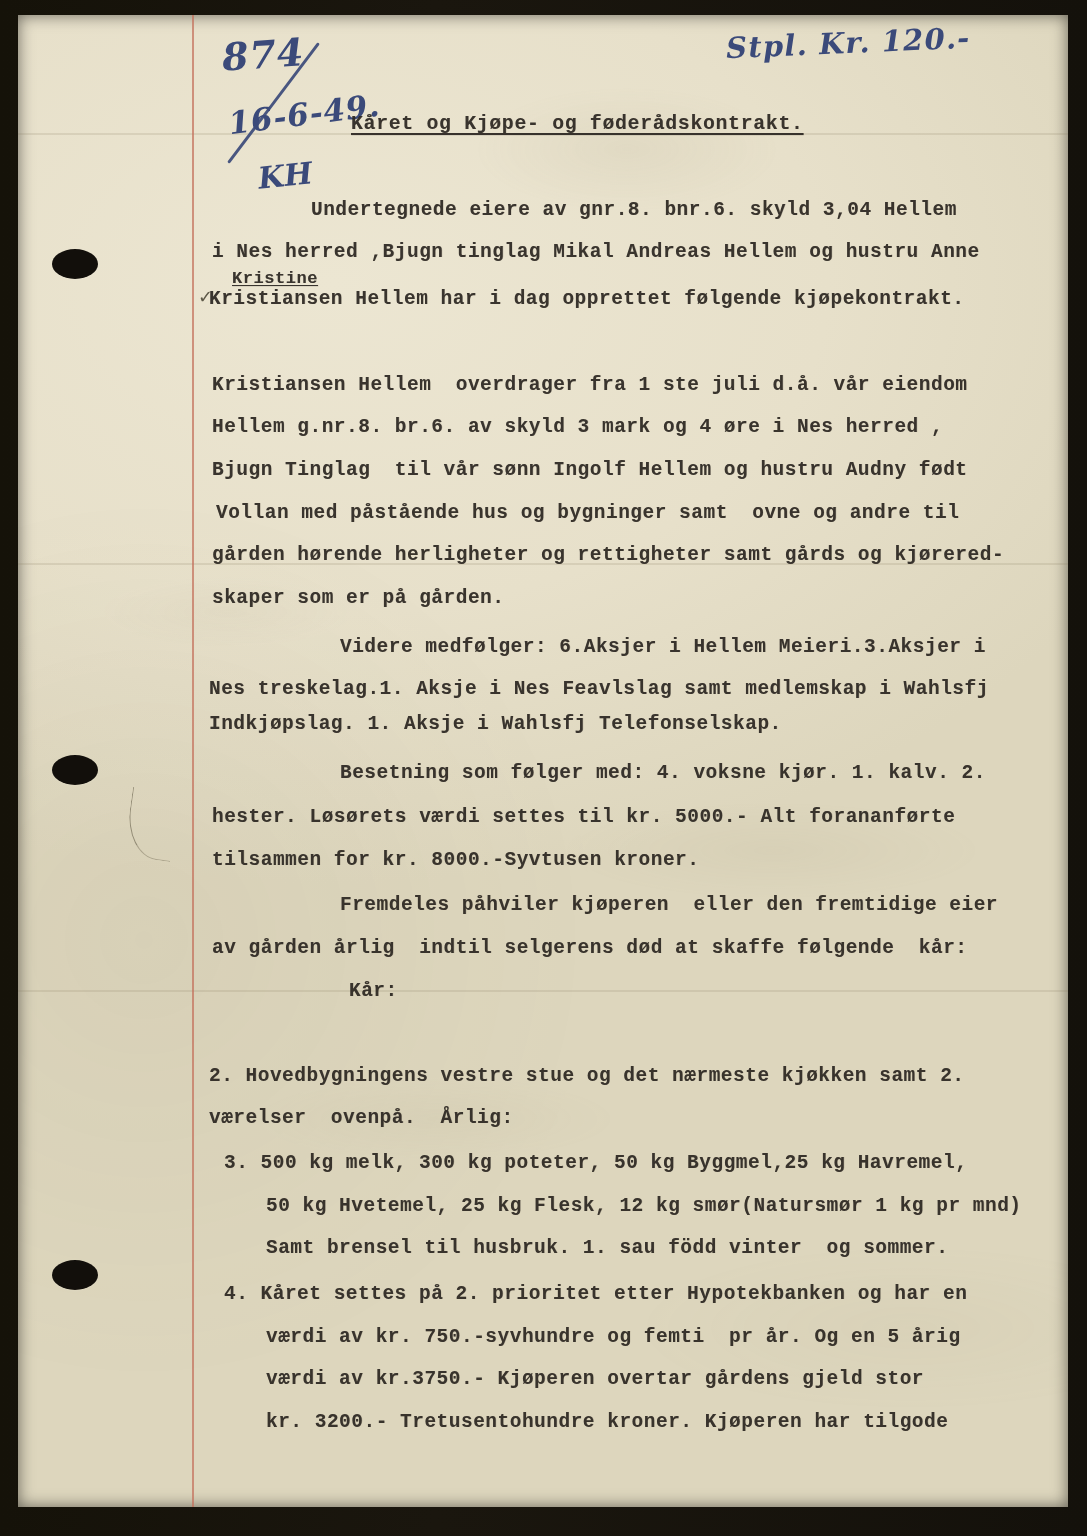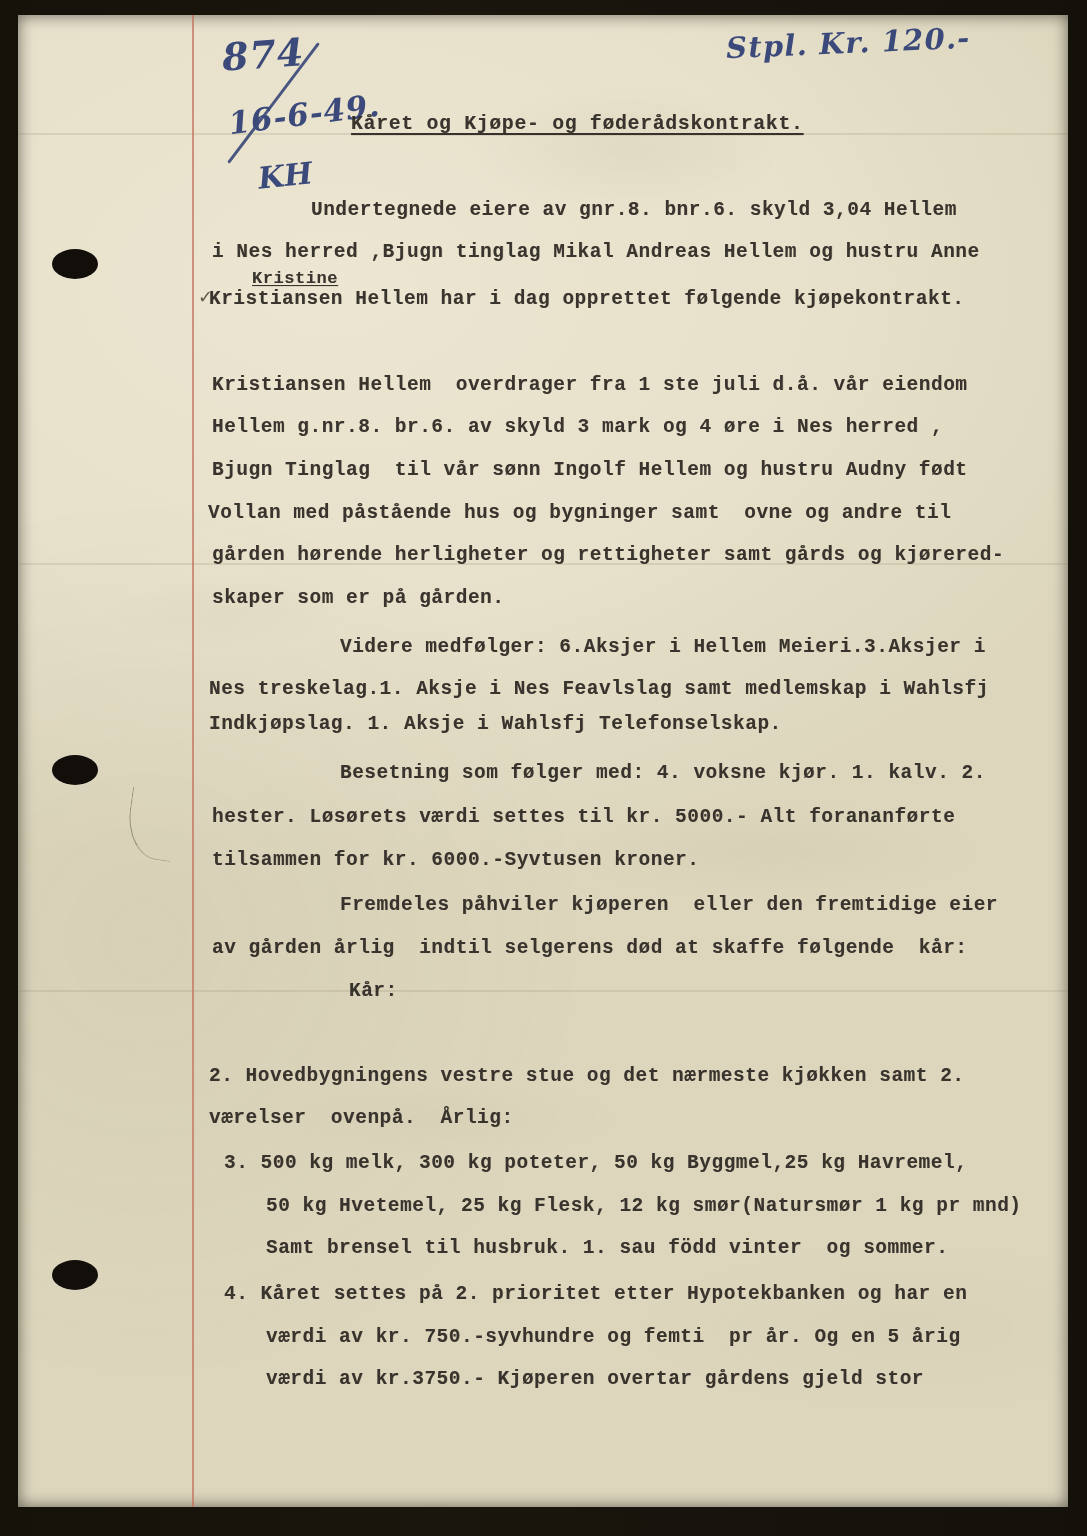--- a/index.html
+++ b/index.html
@@ -196,49 +196,50 @@
   <div class="ink date" style="left:228px; top:96px;">16-6-49.</div>
   <div class="ink initials" style="left:258px; top:158px;">KH</div>
   <div class="ink stamp" style="left:726px; top:26px;">Stpl. Kr. 120.-</div>
 
   <div class="typed">
 
     <div class="tl title" style="left:351px; top:113px;">Kåret og Kjøpe- og føderådskontrakt.</div>
 
     <div class="tl" style="left:311px; top:199px;">Undertegnede eiere av gnr.8. bnr.6. skyld 3,04 Hellem</div>
     <div class="tl" style="left:212px; top:241px;">i Nes herred ,Bjugn tinglag Mikal Andreas Hellem og hustru Anne</div>
-    <div class="tl ins" style="left:232px; top:269px;margin-left:20px;">Kristine</div>
+    <div class="tl ins" style="left:232px; top:269px;">Kristine</div>
     <div class="tl" style="left:209px; top:288px;">Kristiansen Hellem har i dag opprettet følgende kjøpekontrakt.</div>
 
     <div class="tl" style="left:212px; top:374px;">Kristiansen Hellem  overdrager fra 1 ste juli d.å. vår eiendom</div>
     <div class="tl" style="left:212px; top:416px;">Hellem g.nr.8. br.6. av skyld 3 mark og 4 øre i Nes herred ,</div>
     <div class="tl" style="left:212px; top:459px;">Bjugn Tinglag  til vår sønn Ingolf Hellem og hustru Audny født</div>
-    <div class="tl" style="left:208px; top:502px;">Vollan med påstående hus og bygninger samt  ovne og andre til</div>
+    <div class="tl" style="left:216px; top:502px;">Vollan med påstående hus og bygninger samt  ovne og andre til</div>
     <div class="tl" style="left:212px; top:544px;">gården hørende herligheter og rettigheter samt gårds og kjørered-</div>
     <div class="tl" style="left:212px; top:587px;">skaper som er på gården.</div>
 
     <div class="tl" style="left:340px; top:636px;">Videre medfølger: 6.Aksjer i Hellem Meieri.3.Aksjer i</div>
     <div class="tl" style="left:209px; top:678px;">Nes treskelag.1. Aksje i Nes Feavlslag samt medlemskap i Wahlsfj</div>
     <div class="tl" style="left:209px; top:713px;">Indkjøpslag. 1. Aksje i Wahlsfj Telefonselskap.</div>
 
     <div class="tl" style="left:340px; top:762px;">Besetning som følger med: 4. voksne kjør. 1. kalv. 2.</div>
     <div class="tl" style="left:212px; top:806px;">hester. Løsørets værdi settes til kr. 5000.- Alt forananførte</div>
-    <div class="tl" style="left:212px; top:849px;">tilsammen for kr. 6000.-Syvtusen kroner.</div>
+    <div class="tl" style="left:212px; top:849px;">tilsammen for kr. 8000.-Syvtusen kroner.</div>
 
     <div class="tl" style="left:340px; top:894px;">Fremdeles påhviler kjøperen  eller den fremtidige eier</div>
     <div class="tl" style="left:212px; top:937px;">av gården årlig  indtil selgerens død at skaffe følgende  kår:</div>
     <div class="tl" style="left:349px; top:980px;">Kår:</div>
 
     <div class="tl" style="left:209px; top:1065px;">2. Hovedbygningens vestre stue og det nærmeste kjøkken samt 2.</div>
     <div class="tl" style="left:209px; top:1107px;">værelser  ovenpå.  Årlig:</div>
 
     <div class="tl" style="left:224px; top:1152px;">3. 500 kg melk, 300 kg poteter, 50 kg Byggmel,25 kg Havremel,</div>
     <div class="tl" style="left:266px; top:1195px;">50 kg Hvetemel, 25 kg Flesk, 12 kg smør(Natursmør 1 kg pr mnd)</div>
     <div class="tl" style="left:266px; top:1237px;">Samt brensel til husbruk. 1. sau född vinter  og sommer.</div>
 
     <div class="tl" style="left:224px; top:1283px;">4. Kåret settes på 2. prioritet etter Hypotekbanken og har en</div>
     <div class="tl" style="left:266px; top:1326px;">værdi av kr. 750.-syvhundre og femti  pr år. Og en 5 årig</div>
     <div class="tl" style="left:266px; top:1368px;">værdi av kr.3750.- Kjøperen overtar gårdens gjeld stor</div>
+    <div class="tl" style="left:266px; top:1411px;">kr. 3200.- Tretusentohundre kroner. Kjøperen har tilgode</div>
 
     <div class="tick" style="left:198px; top:286px;">✓</div>
   </div>
 
 </div>
 
 </body></html>

